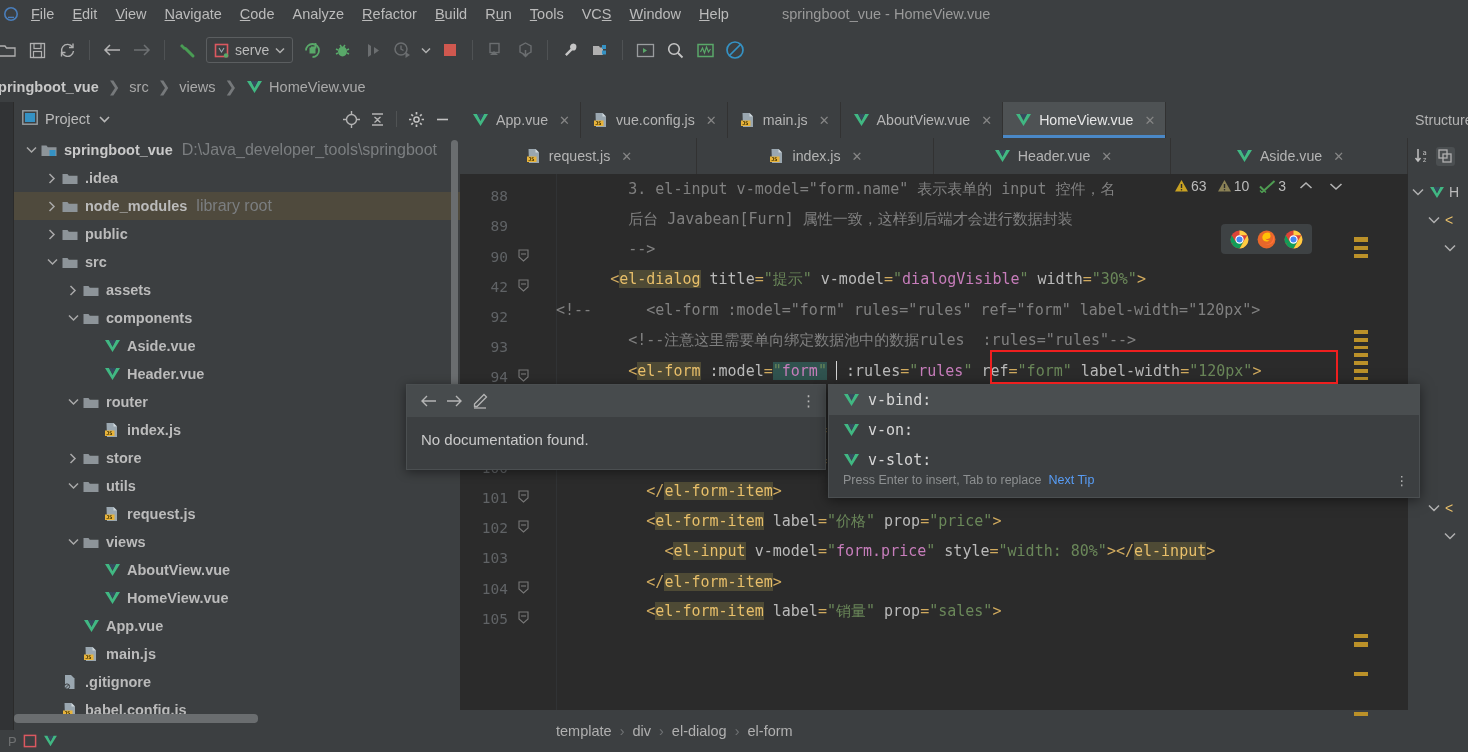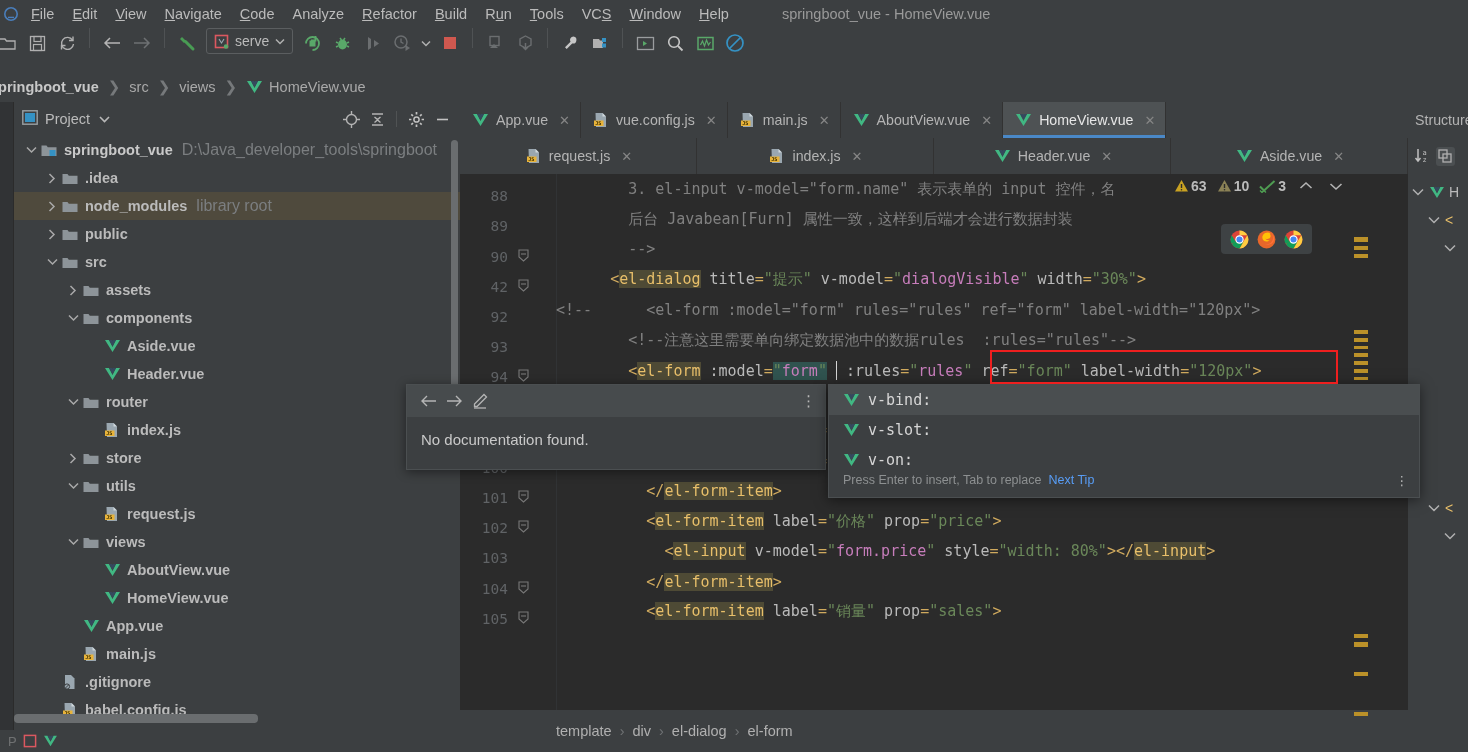--- a/index.html
+++ b/index.html
@@ -26,21 +26,21 @@
     white-space: nowrap; cursor: default;
   }
   .menu-item u { text-decoration: underline; }
   .win-title {
     margin-left: 44px; font-size: 14.5px; color: #9a9a9a; white-space: nowrap;
   }
 
   
   .toolbar {
     position: absolute; left: 0; top: 28px; width: 1468px; height: 44px;
-    background: #3c3f41; display: flex; padding-left: 0px;
+    background: #3c3f41; display: flex; align-items: center; padding-left: 0px;
   }
   .tb { width: 30px; height: 30px; display: flex; align-items: center; justify-content: center; cursor: default; }
   .tb svg { display:block; }
   .tbsep { width: 1px; height: 20px; background: #4f5254; margin: 0 7px; }
   .runconfig {
     height: 26px; border: 1px solid #5b5e60; border-radius: 3px;
     display: flex; align-items: center; padding: 0 7px; gap: 6px; margin: 0 4px;
   }
   .runconfig .rc-label { font-size: 14px; color: #bbbbbb; }
 
@@ -149,21 +149,21 @@
   .t-cmt { color: #808080; }
   .hl-ident { background: #4e4a35; }
   .hl-sel { background: #30534f; }
   .caret { display:inline-block; width: 1px; height: 19px; background: #d4d4d4; vertical-align: -4px; }
 
   .codebg-vline { position: absolute; left: 96px; top:0; bottom:0; width: 1px; background: #313335; }
 
   
   .insp {
     position: absolute; right: 60px; top: 74px; display: flex; align-items: center; gap: 10px;
-    background: #2b2b2b; padding: 2px 2px; z-index: 9; font-weight: bold;
+    background: #2b2b2b; padding: 2px 2px; z-index: 9;
   }
   .insp-item { display:flex; align-items:center; gap:2px; font-size: 14px; color: #bbbbbb; }
   .browsers {
     position: absolute; right: 96px; top: 122px; height: 30px; background: #3e4244;
     border-radius: 4px; display: flex; align-items: center; gap: 8px; padding: 0 9px; z-index: 9;
   }
   .errstripe { position: absolute; right: 40px; top: 100px; width: 14px; z-index: 8; }
   .es { position: absolute; right: 0; width: 14px; background: #bb9129; }
 
   
@@ -1070,30 +1070,30 @@
           </span>
           <span>v-bind:</span>
         </div>
         <div class="ci">
           <span style="display:inline-flex;align-items:center;">
             <svg width="17" height="14" viewBox="0 0 17 14">
               <path d="M1 1h4l3.5 7L12 1h4L8.5 13z" fill="#41b883"></path>
               <path d="M5 1h3l.5 1L9 1h3L8.5 7z" fill="#35495e"></path>
             </svg>
           </span>
-          <span>v-slot:</span>
+          <span>v-on:</span>
         </div>
         <div class="ci">
           <span style="display:inline-flex;align-items:center;">
             <svg width="17" height="14" viewBox="0 0 17 14">
               <path d="M1 1h4l3.5 7L12 1h4L8.5 13z" fill="#41b883"></path>
               <path d="M5 1h3l.5 1L9 1h3L8.5 7z" fill="#35495e"></path>
             </svg>
           </span>
-          <span>v-on:</span>
+          <span>v-slot:</span>
         </div>
       </div>
     <div class="cp-hint">
       <span>Press Enter to insert, Tab to replace</span>
       <span class="nexttip">Next Tip</span>
       <span class="dots">⋮</span>
     </div>
   </div>
 
   <div class="annot" style="left:990px; top:350px; width:348px; height:34px;"></div>

